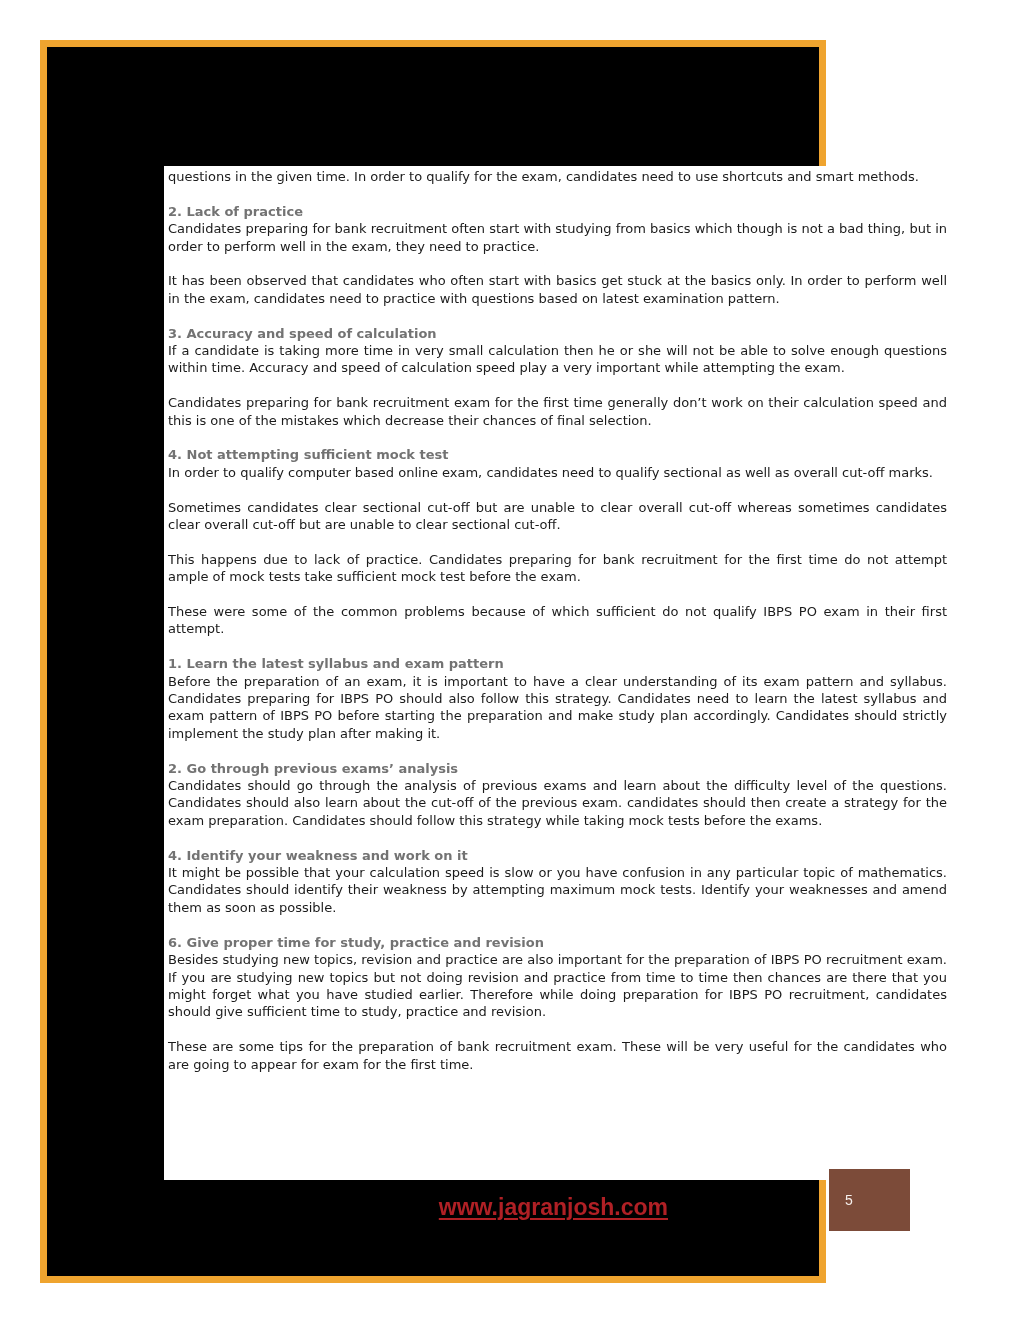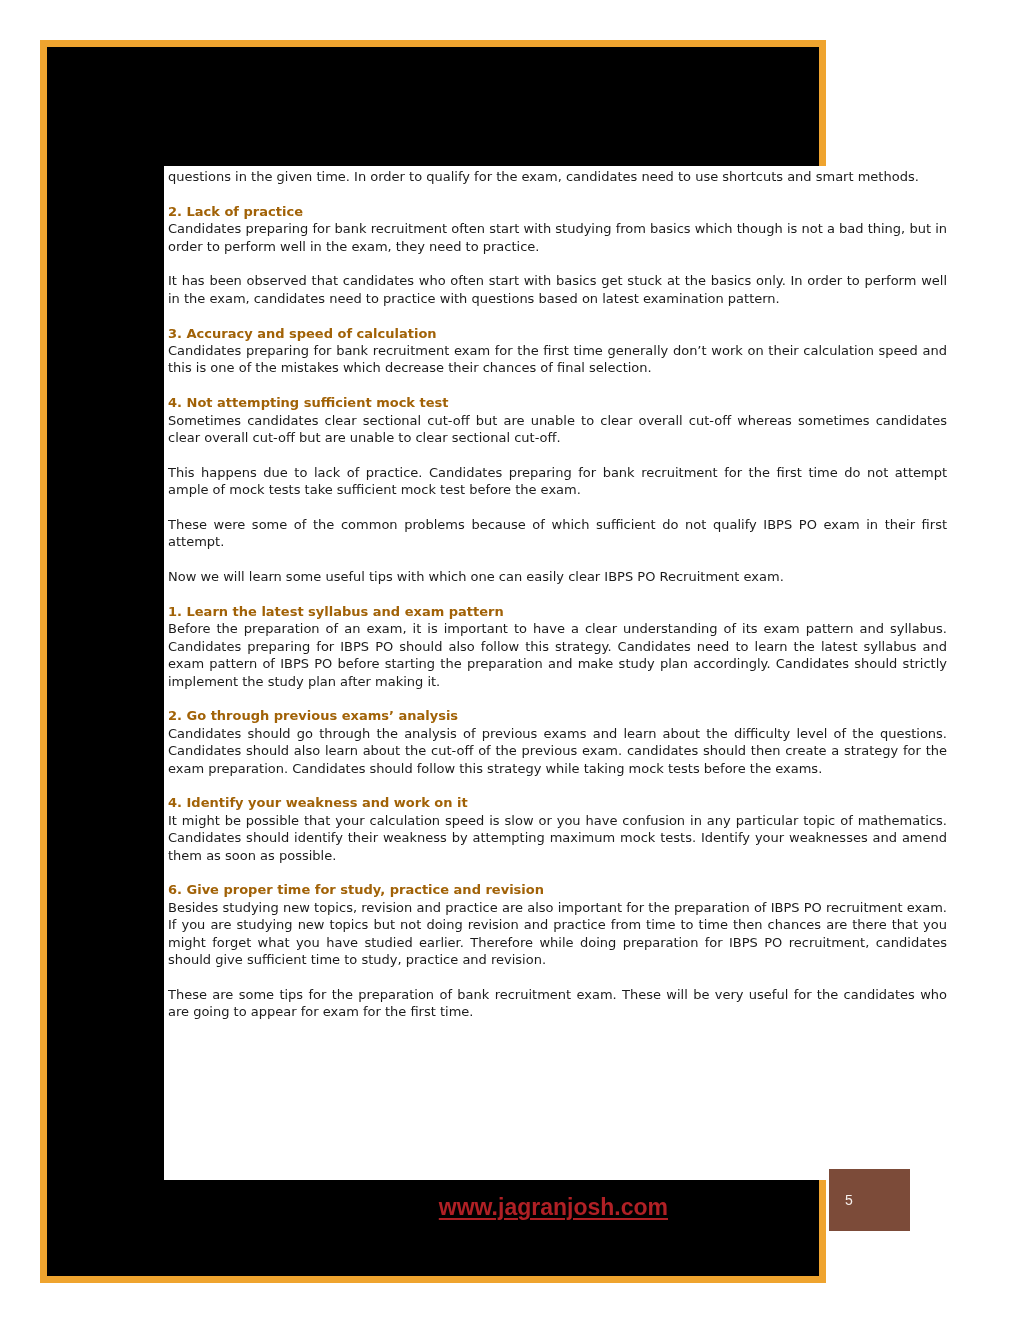--- a/index.html
+++ b/index.html
@@ -31,21 +31,21 @@
     font-size: 13px;
     line-height: 17.4px;
     text-align: justify;
   }
   .paragraph { margin: 0 0 17.4px 0; }
   .paragraph:last-child { margin-bottom: 0; }
   .heading {
     font-weight: bold;
     margin: 0;
     text-align: left;
-    color: #a16207;
+    color: #737373;
   }
   .footer-area {
     position: absolute; left: 0; top: 8px;
     width: 868px; height: 1320px;
     pointer-events: none;
   }
   .site-link {
     position: absolute;
     right: 200px; top: 1186px;
     font-family: "Liberation Sans", sans-serif;
@@ -78,26 +78,27 @@
 <body>
 
 <div class="page">
   <div class="frame">
     <div class="content-box" id="content-box">
         <div class="paragraph">questions in the given time. In order to qualify for the exam, candidates need to use shortcuts and smart methods.</div>
         <div class="heading">2. Lack of practice</div>
         <div class="paragraph">Candidates preparing for bank recruitment often start with studying from basics which though is not a bad thing, but in order to perform well in the exam, they need to practice.</div>
         <div class="paragraph">It has been observed that candidates who often start with basics get stuck at the basics only. In order to perform well in the exam, candidates need to practice with questions based on latest examination pattern.</div>
         <div class="heading">3. Accuracy and speed of calculation</div>
+        <div class="paragraph">If a candidate is taking more time in very small calculation then he or she will not be able to solve enough questions within time. Accuracy and speed of calculation speed play a very important while attempting the exam.</div>
         <div class="paragraph">Candidates preparing for bank recruitment exam for the first time generally don’t work on their calculation speed and this is one of the mistakes which decrease their chances of final selection.</div>
         <div class="heading">4. Not attempting sufficient mock test</div>
+        <div class="paragraph">In order to qualify computer based online exam, candidates need to qualify sectional as well as overall cut-off marks.</div>
         <div class="paragraph">Sometimes candidates clear sectional cut-off but are unable to clear overall cut-off whereas sometimes candidates clear overall cut-off but are unable to clear sectional cut-off.</div>
         <div class="paragraph">This happens due to lack of practice. Candidates preparing for bank recruitment for the first time do not attempt ample of mock tests take sufficient mock test before the exam.</div>
         <div class="paragraph">These were some of the common problems because of which sufficient do not qualify IBPS PO exam in their first attempt.</div>
-        <div class="paragraph">Now we will learn some useful tips with which one can easily clear IBPS PO Recruitment exam.</div>
         <div class="heading">1. Learn the latest syllabus and exam pattern</div>
         <div class="paragraph">Before the preparation of an exam, it is important to have a clear understanding of its exam pattern and syllabus. Candidates preparing for IBPS PO should also follow this strategy. Candidates need to learn the latest syllabus and exam pattern of IBPS PO before starting the preparation and make study plan accordingly. Candidates should strictly implement the study plan after making it.</div>
         <div class="heading">2. Go through previous exams’ analysis</div>
         <div class="paragraph">Candidates should go through the analysis of previous exams and learn about the difficulty level of the questions. Candidates should also learn about the cut-off of the previous exam. candidates should then create a strategy for the exam preparation. Candidates should follow this strategy while taking mock tests before the exams.</div>
         <div class="heading">4. Identify your weakness and work on it</div>
         <div class="paragraph">It might be possible that your calculation speed is slow or you have confusion in any particular topic of mathematics. Candidates should identify their weakness by attempting maximum mock tests. Identify your weaknesses and amend them as soon as possible.</div>
         <div class="heading">6. Give proper time for study, practice and revision</div>
         <div class="paragraph">Besides studying new topics, revision and practice are also important for the preparation of IBPS PO recruitment exam. If you are studying new topics but not doing revision and practice from time to time then chances are there that you might forget what you have studied earlier. Therefore while doing preparation for IBPS PO recruitment, candidates should give sufficient time to study, practice and revision.</div>
         <div class="paragraph">These are some tips for the preparation of bank recruitment exam. These will be very useful for the candidates who are going to appear for exam for the first time.</div>
       </div>

